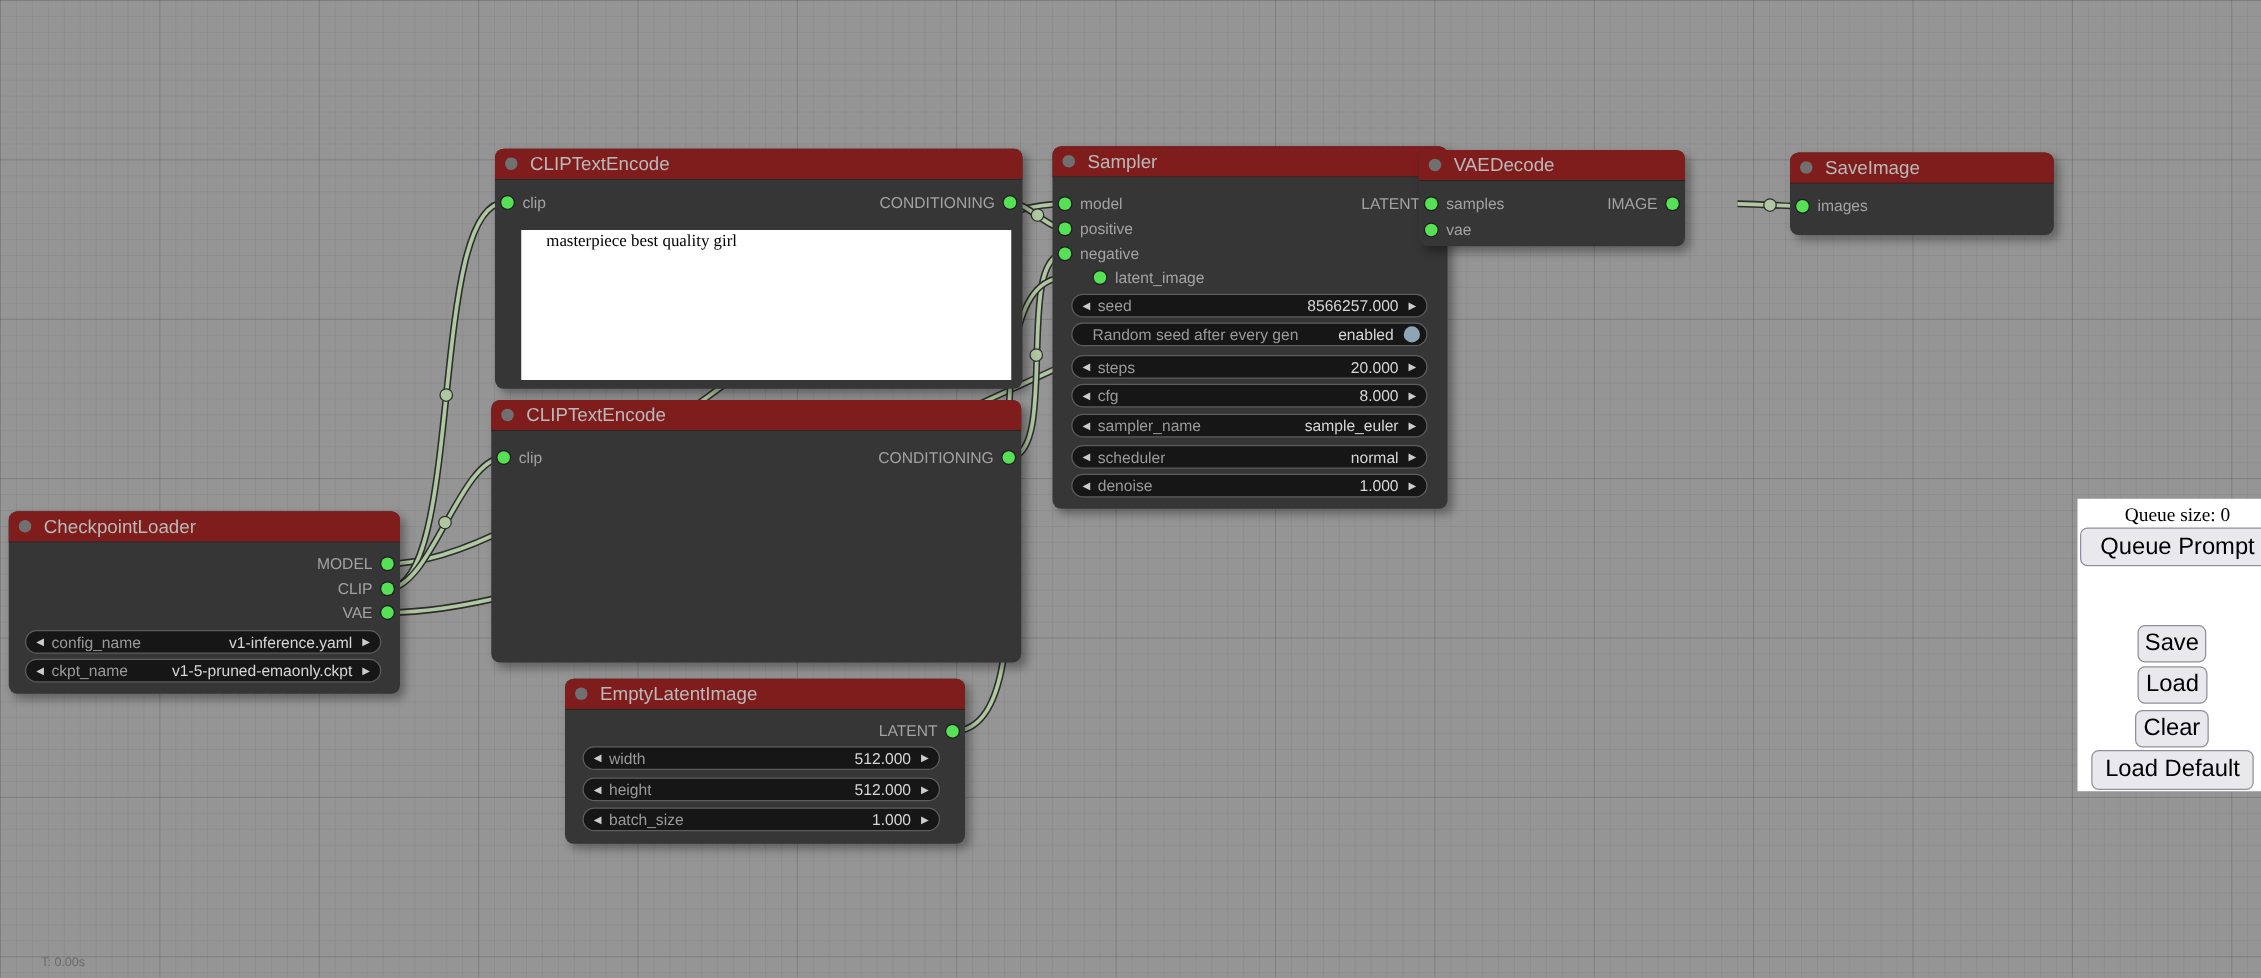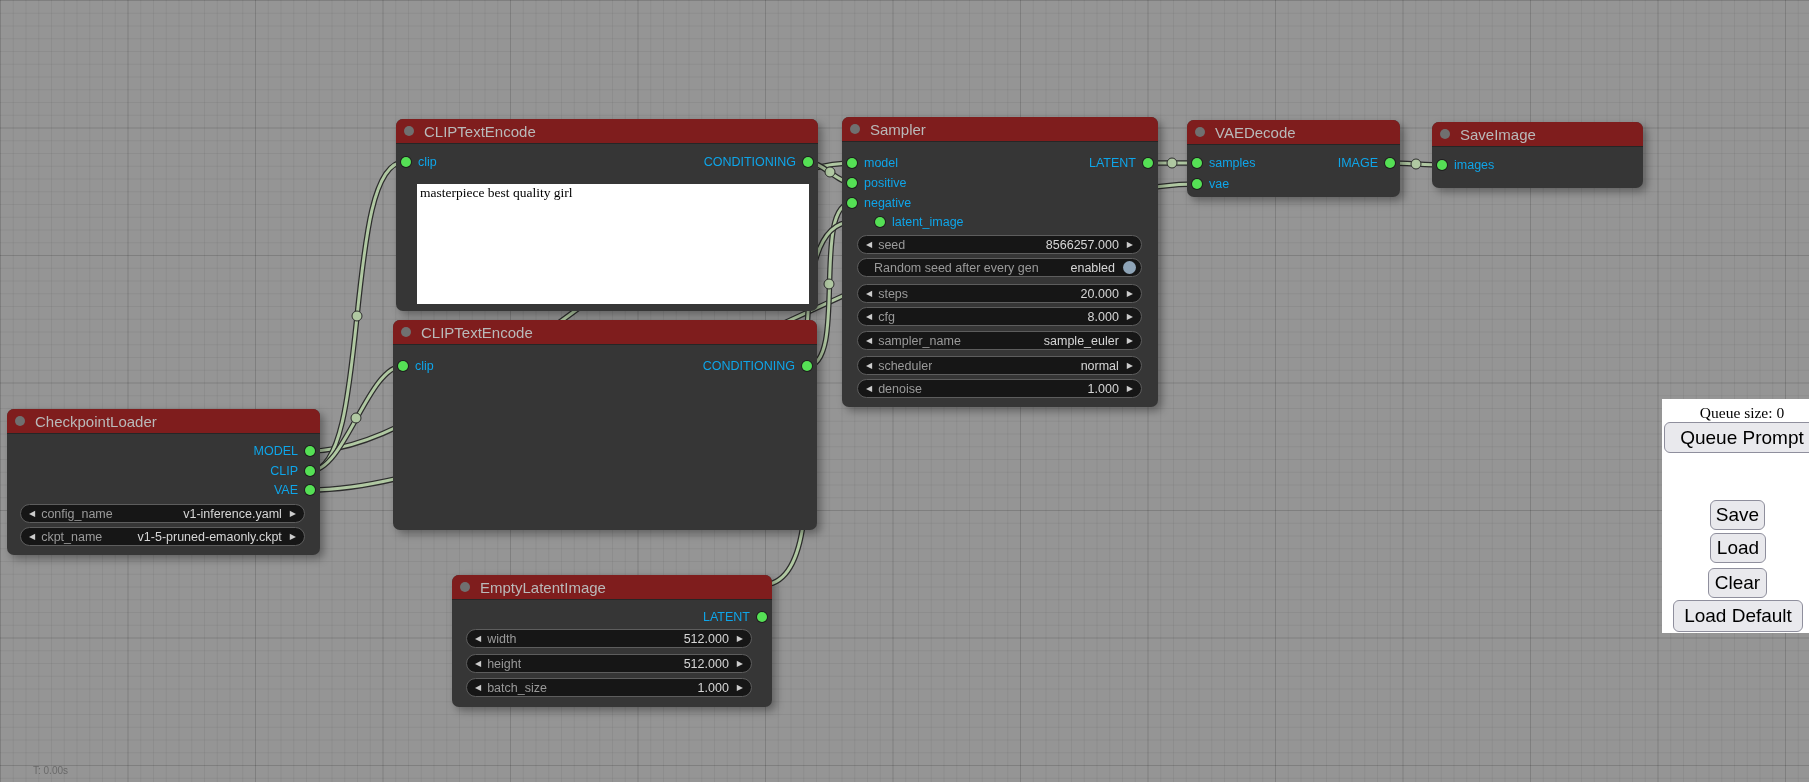--- a/index.html
+++ b/index.html
@@ -38,41 +38,41 @@
   .node-title{color:#b9b9b9;font-size:15px;margin-left:10px;white-space:nowrap;}
   .slot{position:absolute;height:20px;display:flex;align-items:center;}
   .slot.in{left:0;}
   .slot.out{right:0;flex-direction:row-reverse;}
   .pin{
     width:10px;height:10px;border-radius:50%;background:#55e055;
     box-shadow:0 0 0 1px rgba(0,0,0,0.45);flex:0 0 auto;
   }
   .slot.in .pin{margin-left:5px;margin-right:7px;}
   .slot.out .pin{margin-right:5px;margin-left:7px;}
-  .slot-label{white-space:nowrap;color:#0ea5e9;}
+  .slot-label{white-space:nowrap;color:#a3a3a3;}
   .widget{
     position:absolute;left:15px;right:16px;height:19px;
     background:#161616;border:1px solid #5d5d5d;border-radius:10px;
     box-sizing:border-box;display:flex;align-items:center;
     padding:0 8px;white-space:nowrap;
   }
   .warrow{color:#cccccc;font-size:8px;flex:0 0 auto;line-height:1;}
   .wlabel{color:#9a9a9a;margin:0 6px;overflow:hidden;}
   .wvalue{color:#d6d6d6;margin-left:auto;margin-right:8px;}
   .widget .warrow:last-child{margin-right:0;}
   .toggle-row .wlabel{margin-left:8px;}
   .toggle-dot{
     width:13px;height:13px;border-radius:50%;
     background:#8ea4b7;flex:0 0 auto;margin-right:-3px;
   }
   textarea.prompt{
     position:absolute;background:#ffffff;color:#000;
     border:none;outline:none;resize:none;
     font-family:"Liberation Serif",serif;font-size:13.5px;
-    padding:1px 3px;box-sizing:border-box;
+    padding:1px 20px;box-sizing:border-box;
   }
 
   #side-menu{
     position:absolute;left:1662px;top:399px;width:160px;height:234px;
     background:#ffffff;z-index:3;
   }
   #queue-size{
     display:block;text-align:center;margin-top:5px;
     font-family:"Liberation Serif",serif;font-size:15.5px;color:#000;
   }
@@ -196,21 +196,21 @@
   <div class="slot in" style="top:36px;">
     <span class="pin"></span>
     <span class="slot-label">clip</span>
   </div>
   <div class="slot out" style="top:36px;">
     <span class="pin"></span>
     <span class="slot-label">CONDITIONING</span>
   </div>
 </div>
 
-<div class="node" style="left:452px;top:543px;width:320px;height:132px;margin-top:32px;">
+<div class="node" style="left:452px;top:543px;width:320px;height:132px;">
   <div class="titlebar">
     <span class="collapse-dot"></span>
     <span class="node-title">EmptyLatentImage</span>
   </div>
   <div class="slot out" style="top:32px;">
     <span class="pin"></span>
     <span class="slot-label">LATENT</span>
   </div>
   <div class="widget" style="top:54px;left:14px;right:20px;">
     <span class="warrow">◀</span>
@@ -293,21 +293,21 @@
     <span class="warrow">▶</span>
   </div>
   <div class="widget" style="top:262px;">
     <span class="warrow">◀</span>
     <span class="wlabel">denoise</span>
     <span class="wvalue">1.000</span>
     <span class="warrow">▶</span>
   </div>
 </div>
 
-<div class="node" style="left:1187px;top:120px;width:213px;height:77px;">
+<div class="node" style="left:1135px;top:120px;width:213px;height:77px;">
   <div class="titlebar">
     <span class="collapse-dot"></span>
     <span class="node-title">VAEDecode</span>
   </div>
   <div class="slot in" style="top:33px;">
     <span class="pin"></span>
     <span class="slot-label">samples</span>
   </div>
   <div class="slot in" style="top:54px;">
     <span class="pin"></span>

